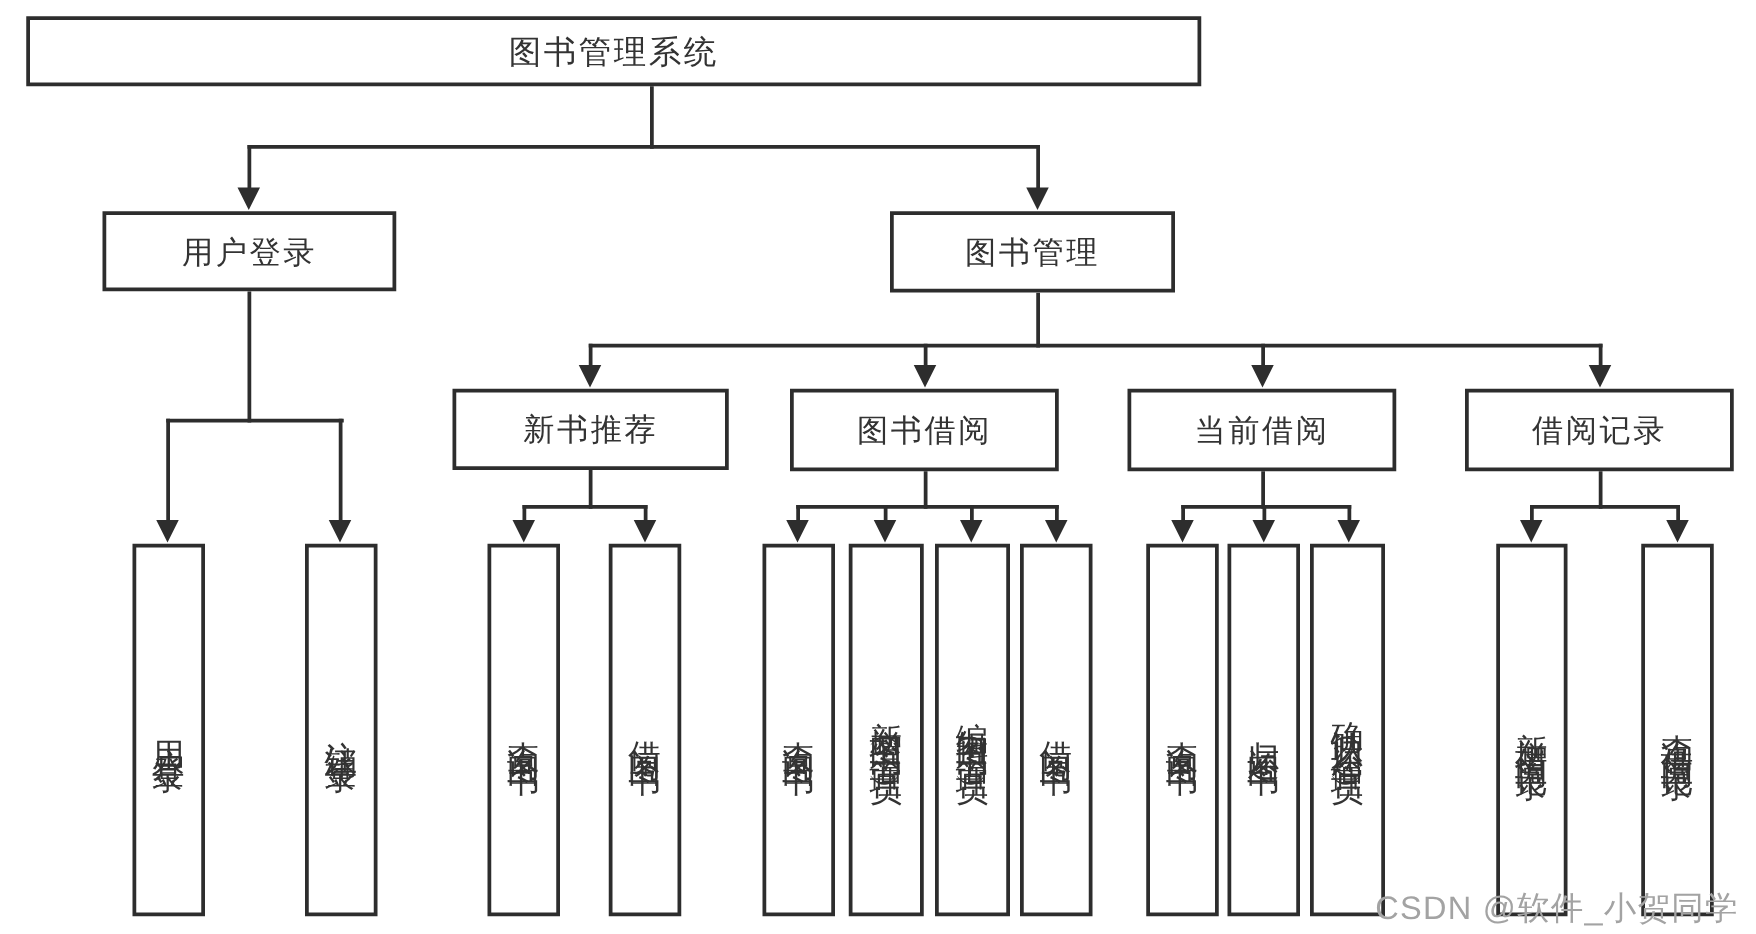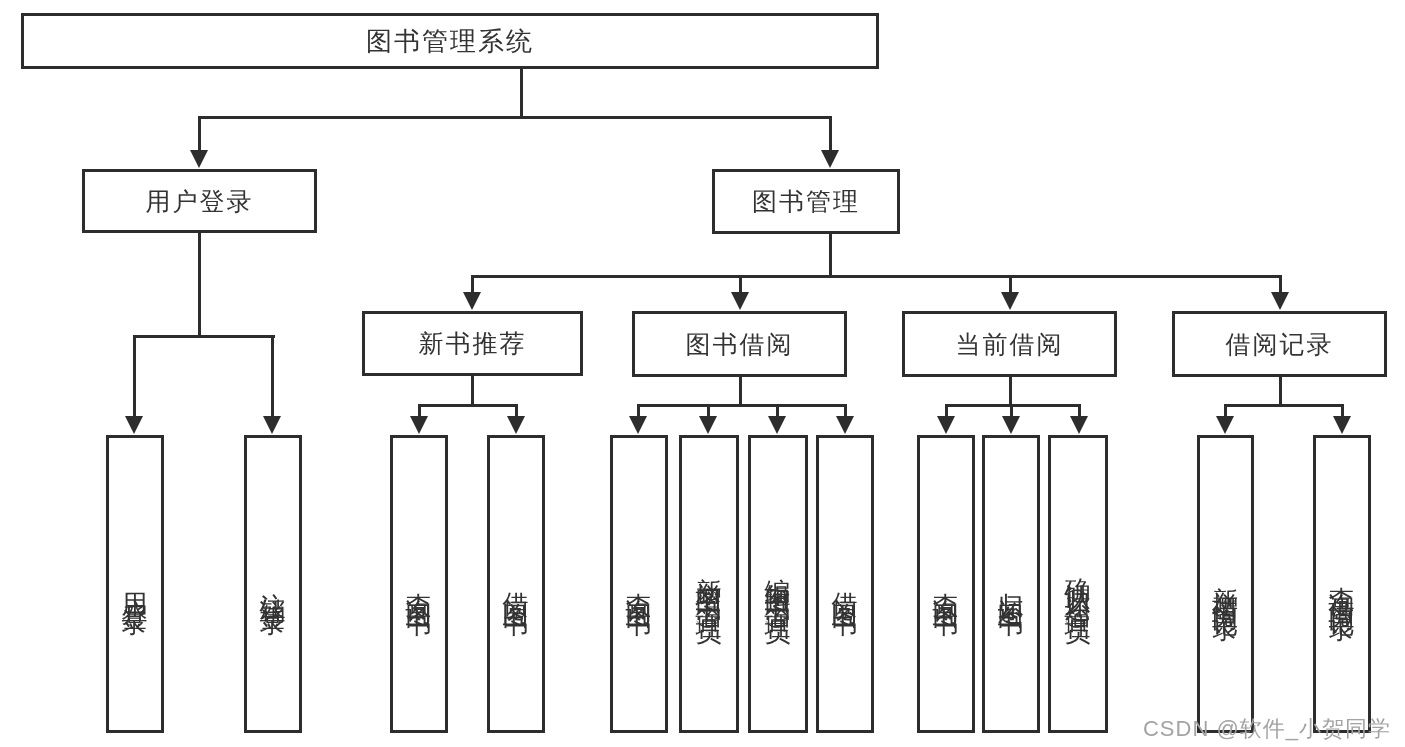--- a/index.html
+++ b/index.html
@@ -23,21 +23,21 @@
   }
   .line { position:absolute; background:#2d2d2d; }
   .arr {
     position:absolute; width:0; height:0;
     border-left:9px solid transparent;
     border-right:9px solid transparent;
     border-top:18px solid #2d2d2d;
   }
   .watermark {
     position:absolute; right:14px; bottom:3px;
-    font-size:22px; color:#a3a3a3; letter-spacing:1px;
+    font-size:26px; color:#a3a3a3; letter-spacing:1px;
     white-space:nowrap;
   }
 </style>
 </head>
 <body>
 
 <div id="stage">
 
   <div>
 
@@ -94,28 +94,28 @@
     <div class="arr" style="left:1070px;top:416px"></div>
 
     <div class="line" style="left:1279px;top:376px;width:3px;height:31px"></div>
     <div class="line" style="left:1224px;top:404px;width:120px;height:3px"></div>
     <div class="line" style="left:1224px;top:404px;width:3px;height:14px"></div>
     <div class="arr" style="left:1216px;top:416px"></div>
     <div class="line" style="left:1341px;top:404px;width:3px;height:14px"></div>
     <div class="arr" style="left:1333px;top:416px"></div>
   </div>
 
-  <div class="box" style="left:21px;top:13px;width:858px;height:56px">
+  <div class="box" style="left:21px;top:13px;width:940px;height:56px">
     <span class="root-label">图书管理系统</span>
   </div>
 
   <div class="box" style="left:82px;top:169px;width:235px;height:64px">
     <span class="hlabel">用户登录</span>
   </div>
-  <div class="box" style="left:712px;top:169px;width:188px;height:65px">
+  <div class="box" style="left:712px;top:169px;width:228px;height:65px">
     <span class="hlabel">图书管理</span>
   </div>
 
   <div class="box" style="left:632px;top:311px;width:215px;height:66px">
     <span class="hlabel">图书借阅</span>
   </div>
   <div class="box" style="left:362px;top:311px;width:221px;height:65px">
     <span class="hlabel">新书推荐</span>
   </div>
   <div class="box" style="left:1172px;top:311px;width:215px;height:66px">

